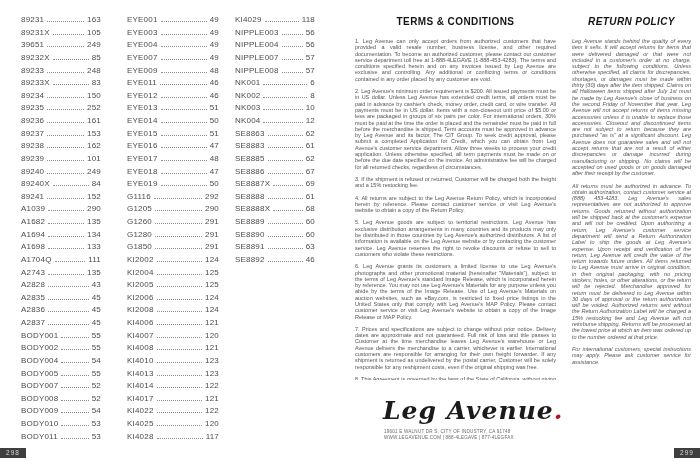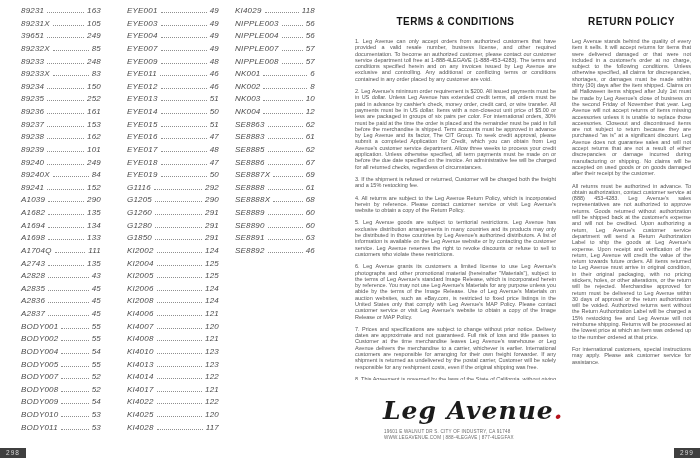--- a/index.html
+++ b/index.html
@@ -1,31 +1,31 @@
 <!DOCTYPE html>
 <html><head>
 <meta charset="utf-8">
 <style>
   html,body{margin:0;padding:0;background:#e9e9e9;}
   .page{
     position:relative;width:700px;height:467px;background:#ffffff;
     font-family:"Liberation Sans","DejaVu Sans",sans-serif;overflow:hidden;
   }
   
-  .index-col{position:absolute;top:6px;font-style:italic;}
+  .index-col{position:absolute;top:15px;}
   #col-0{left:21px;width:80px;}
   #col-1{left:127px;width:92px;}
   #col-2{left:235px;width:80px;}
   .idx-row{display:flex;align-items:baseline;height:12.64px;font-size:8px;color:#4c4c4c;letter-spacing:.2px;}
   .idx-row .code{white-space:nowrap;}
   .idx-row .dots{flex:1;border-bottom:1px dotted #8f8f8f;margin:0 3px 2px 3px;min-width:6px;}
   .idx-row .pg{white-space:nowrap;}
   
   .terms-sec{position:absolute;left:355px;top:16px;width:201px;}
-  .return-sec{position:absolute;left:572px;top:16px;width:119px;}
+  .return-sec{position:absolute;left:572px;top:16px;width:119px;font-style:italic;}
   .sec-title{margin:0 0 11px 0;text-align:center;font-size:10px;font-weight:bold;color:#141414;letter-spacing:.4px;white-space:nowrap;}
   .paras{overflow:hidden;}
   #terms-paras{height:342px;}
   #return-paras{height:330px;}
   .paras p{margin:0 0 6px 0;font-size:5.5px;line-height:6.3px;color:#555;text-align:justify;}
   
   .logo{position:absolute;left:383px;top:398px;font-family:"DejaVu Serif","Liberation Serif",serif;
         font-style:italic;font-weight:bold;font-size:25px;color:#1b1b1b;letter-spacing:1px;line-height:1;}
   .logo .dot{color:#b5121b;}
   .addr{position:absolute;left:384px;width:220px;color:#6b6b6b;line-height:5.6px;font-size:4.6px;letter-spacing:.2px;}

